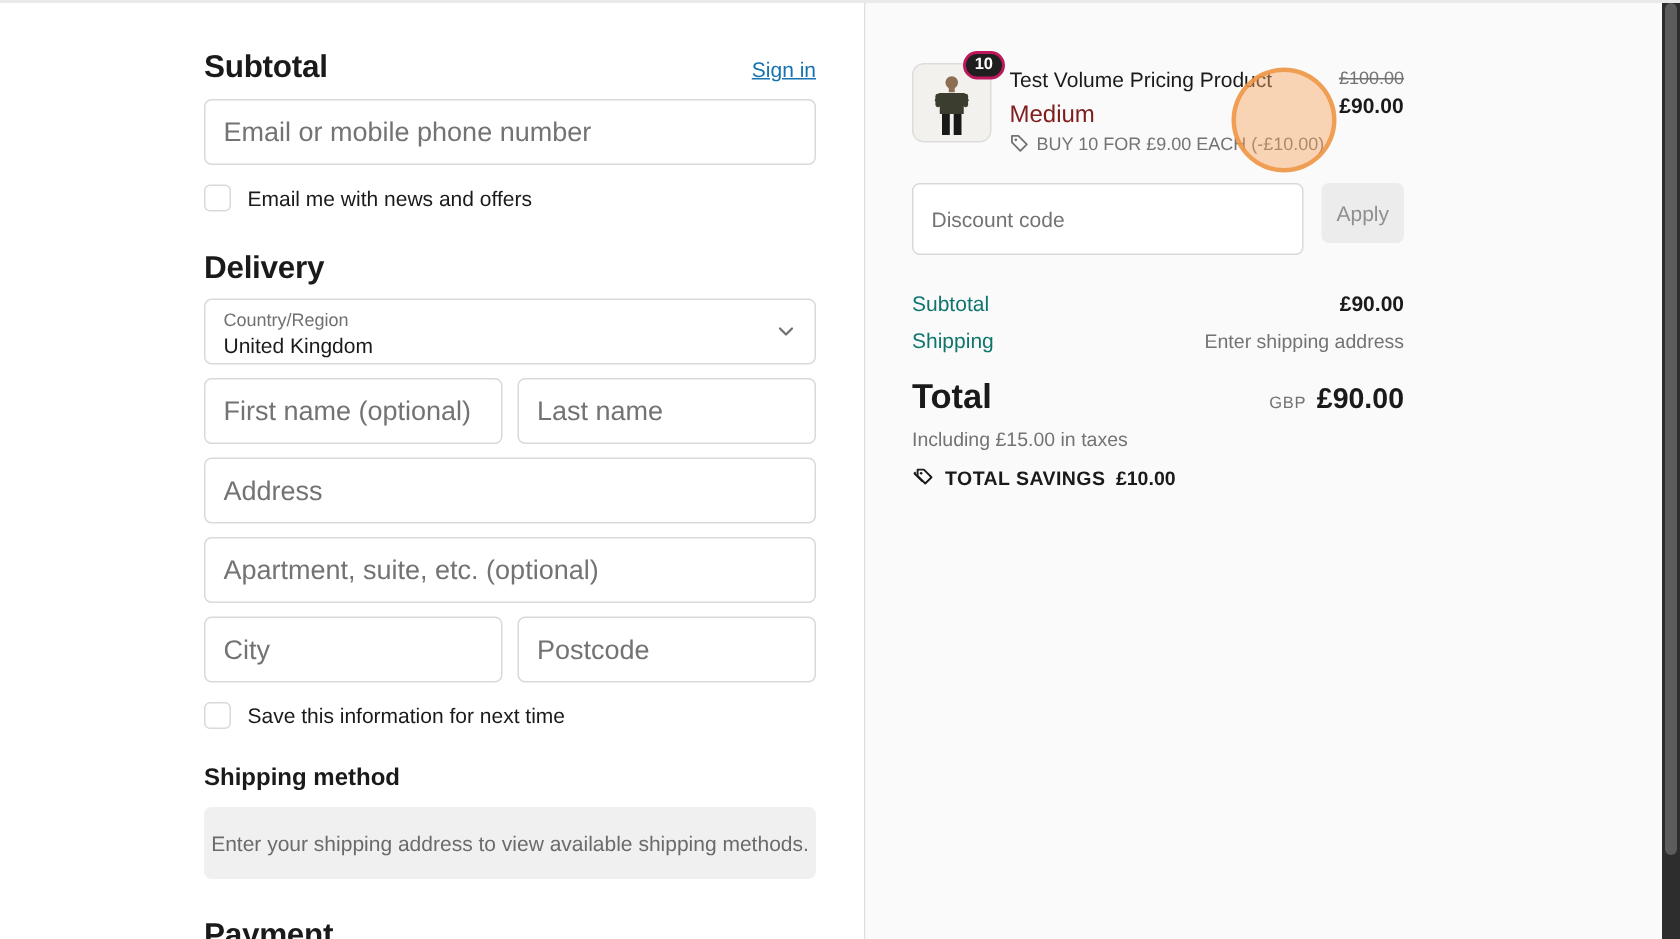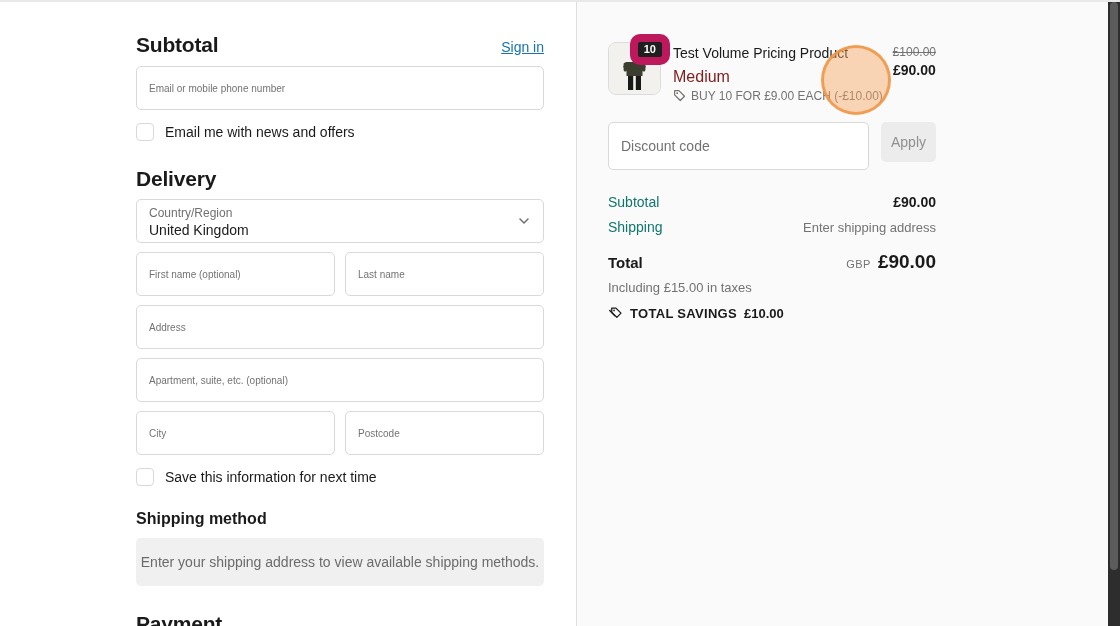--- a/index.html
+++ b/index.html
@@ -22,21 +22,21 @@
   }
   .section-header-row { display:flex; justify-content:space-between; align-items:baseline; }
   h1.section-title { font-size:21px; font-weight:700; letter-spacing:-0.2px; color:#1a1a1a; }
   h2.sub-title { font-size:16px; font-weight:700; color:#1a1a1a; }
   a.link { color:#1773b0; font-size:14px; text-decoration:underline; cursor:pointer; }
 
   .text-field {
     width:100%; height:44px;
     border:1px solid #d9d9d9; border-radius:5px;
     background:#fff; padding:0 12px;
-    font-size:10px; font-family:inherit; color:#1a1a1a;
+    font-size:18px; font-family:inherit; color:#1a1a1a;
     outline:none;
   }
   .text-field::placeholder { color:#737373; }
   .field-row { display:flex; gap:10px; }
   .field-row .half { flex:1; }
   .mt8 { margin-top:8px; } .mt9 { margin-top:9px; } .mt24 { margin-top:24px; } .mt26 { margin-top:26px; }
 
   .checkbox-row { display:flex; align-items:center; margin-top:13px; cursor:pointer; }
   .checkbox {
     width:18px; height:18px; flex:0 0 18px;
@@ -72,21 +72,21 @@
 
   .product-row { display:flex; align-items:flex-start; }
   .thumb-wrap { position:relative; flex:0 0 53px; }
   .thumb {
     width:53px; height:53px; border-radius:8px;
     border:1px solid #dcdcdc; background:#f2f1ee; overflow:hidden;
   }
   .qty-badge {
     position:absolute; top:-8px; right:-9px;
     background:#1f1f1f; color:#fff;
-    border:8px solid #be185d; border-radius:10px;
+    border:2px solid #be185d; border-radius:10px;
     font-size:11px; font-weight:700;
     padding:1px 6px; line-height:13px;
   }
   .product-info { flex:1; padding:3px 8px 0 12px; min-width:0; }
   .product-name { font-size:14px; color:#1a1a1a; line-height:1.25; }
   .product-variant { font-size:16px; color:#7f1d1d; margin-top:5px; }
   .product-discount { display:flex; align-items:center; gap:5px; font-size:12px; color:#737373; margin-top:3px; white-space:nowrap; }
   .product-prices { text-align:center; padding-top:3px; }
   .price-original { font-size:12px; color:#737373; text-decoration:line-through; }
   .price-current { font-size:14px; font-weight:600; color:#1a1a1a; margin-top:3px; }
@@ -106,21 +106,21 @@
   }
 
   .totals { margin-top:24px; }
   .total-line { display:flex; justify-content:space-between; align-items:baseline; margin-top:9px; }
   .total-line:first-child { margin-top:0; }
   .tl-label { font-size:14px; color:#0f766e; }
   .tl-value { font-size:14px; font-weight:600; color:#1a1a1a; }
   .tl-value-muted { font-size:13px; color:#737373; font-weight:400; }
 
   .grand-total-line { display:flex; justify-content:space-between; align-items:baseline; margin-top:16px; }
-  .gt-label { font-size:15px; font-weight:700; }
+  .gt-label { font-size:23px; font-weight:700; }
   .gt-right { display:flex; align-items:baseline; gap:7px;justify-content:space-between; }
   .gt-currency { font-size:11px; color:#737373; letter-spacing:0.5px; }
   .gt-value { font-size:19px; font-weight:700; }
   .taxes-note { margin-top:7px; font-size:13px; color:#737373; }
   .savings-row { display:flex; align-items:center; gap:7px; margin-top:11px; }
   .savings-label { font-size:13px; font-weight:700; letter-spacing:0.3px; color:#1a1a1a; }
   .savings-value { font-size:13px; font-weight:700; color:#1a1a1a; }
 
   
   .click-indicator {

